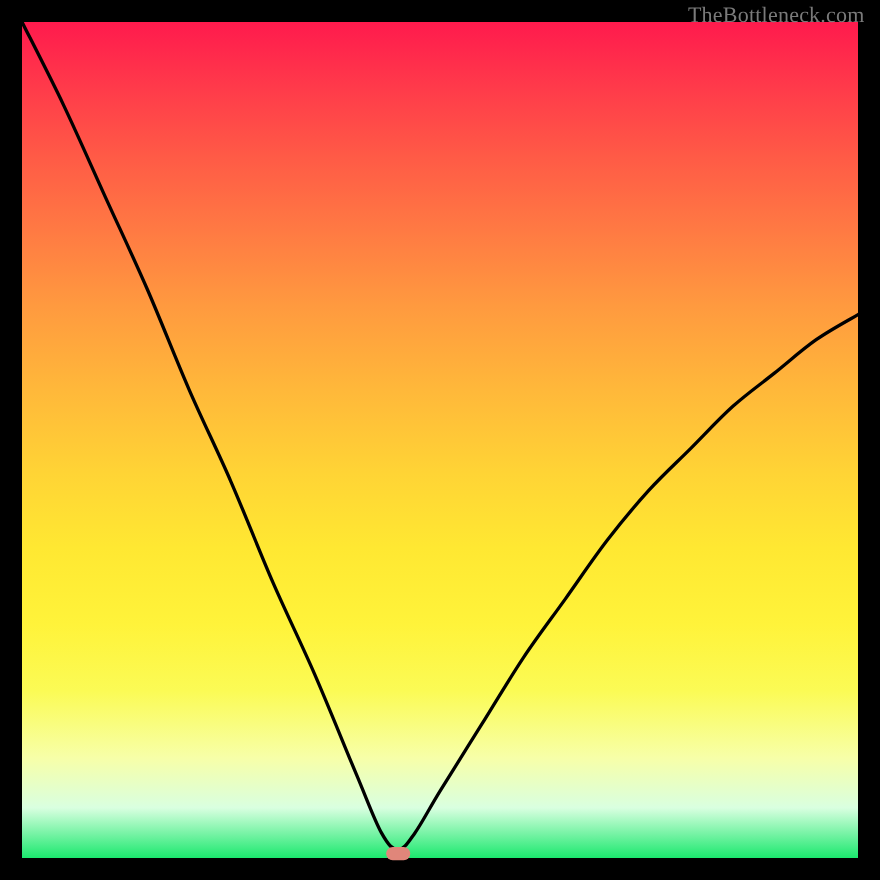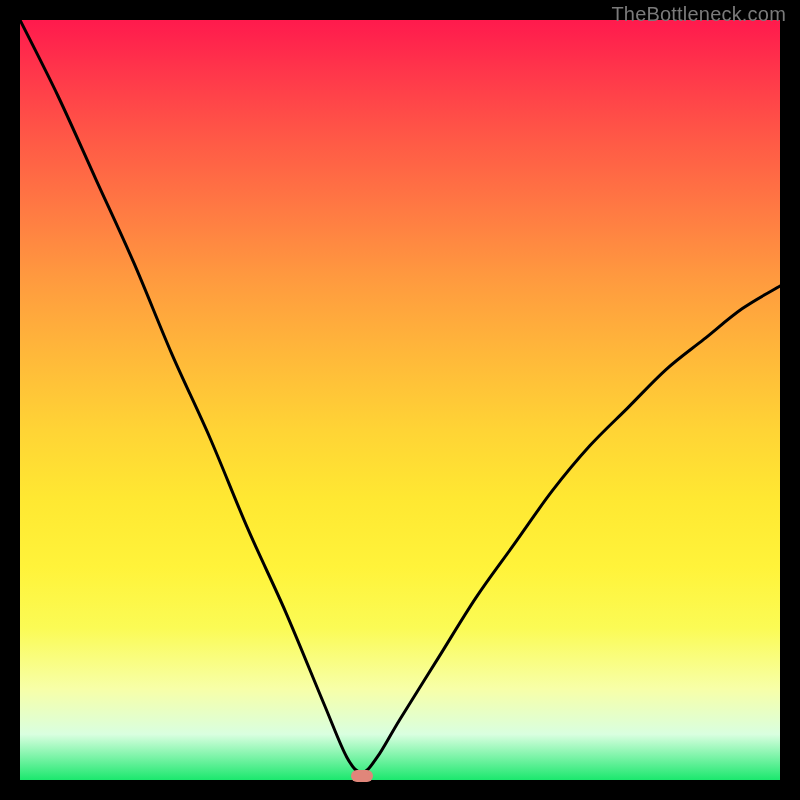--- a/index.html
+++ b/index.html
@@ -65,20 +65,21 @@
   }
   .attribution {
     position: absolute;
     top: 3px;
     right: 14px;
     color: #7a7a7a;
     font-size: 20px;
     font-weight: 400;
     letter-spacing: 0.2px;
     z-index: 10;
+    font-family: Liberation Serif, serif;
   }
 </style>
 </head>
 <body>
 
 <div class="attribution">TheBottleneck.com</div>
 
 <div class="frame">
   <div class="plot-inner">
     <div class="gradient"></div>

